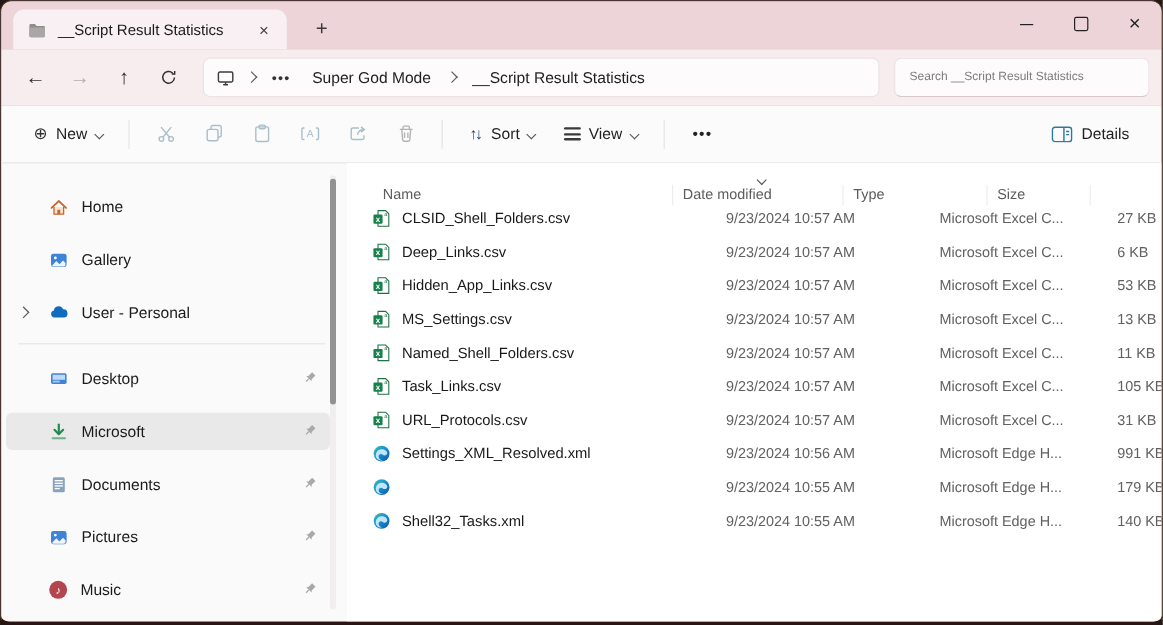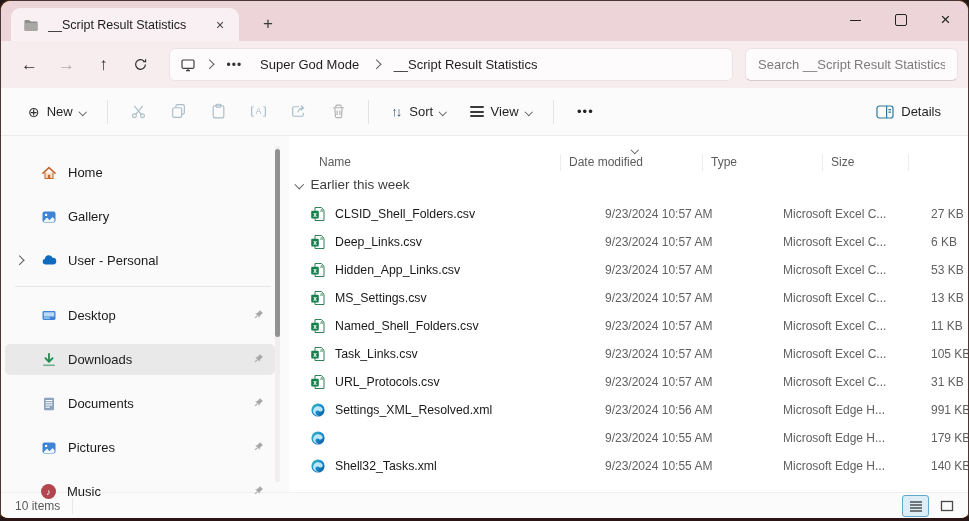--- a/index.html
+++ b/index.html
@@ -20,21 +20,21 @@
   .navbar{height:47px;background:#f7edef;display:flex;align-items:center;padding:0 10px 0 12px;gap:4px;flex:0 0 auto;box-sizing:border-box;}
   .navbtn{width:33px;height:32px;display:flex;align-items:center;justify-content:center;font-size:17px;color:#2f2f2f;border-radius:5px;}
   .navbtn.disabled{color:#b9a9ad;}
   .addressbar{flex:1;height:33px;background:#fdfbfc;border:1px solid #ece2e5;border-radius:6px;margin:0 8px 0 8px;display:flex;align-items:center;padding:0 10px;gap:10px;box-sizing:border-box;}
   .crumb{font-size:13px;color:#1f1f1f;padding:2px 4px;border-radius:4px;white-space:nowrap;}
   .crumb-dots{font-size:12px;color:#333;letter-spacing:1px;}
   .chv{display:inline-block;width:5.5px;height:5.5px;border-right:1.3px solid #5a5a5a;border-bottom:1.3px solid #5a5a5a;}
   .chv.right{transform:rotate(-45deg);}
   .chv.down{transform:rotate(45deg);}
   .chv.small{width:4.5px;height:4.5px;}
-  .searchbox{width:213px;height:33px;background:#fdfbfc;border:1px solid #ece2e5;border-bottom-color:#d8c9cd;border-radius:6px;font-size:13px;color:#1f1f1f;padding:0 12px;box-sizing:border-box;outline:none;font-family:inherit;}
+  .searchbox{width:213px;height:33px;background:#fdfbfc;border:1px solid #ece2e5;border-bottom-color:#d8c9cd;border-radius:6px;font-size:10px;color:#1f1f1f;padding:0 12px;box-sizing:border-box;outline:none;font-family:inherit;}
   .searchbox::placeholder{color:#7b7b7b;}
   
   .toolbar{height:48px;background:#fcfbfb;border-bottom:1px solid #ebebeb;display:flex;align-items:center;padding:0 16px;gap:2px;flex:0 0 auto;box-sizing:border-box;}
   .tbtn{display:flex;align-items:center;gap:7px;padding:7px 11px;border-radius:5px;font-size:13px;color:#1f1f1f;}
   .tbtn .glyph{font-size:14px;color:#333;}
   .sorticon{color:#23456b;font-size:13px;letter-spacing:-2px;margin-right:2px;}
   .viewicon span{display:block;width:14px;height:2px;background:#3a3a3a;margin:2.5px 0;border-radius:1px;}
   .ticon{width:38px;height:34px;display:flex;align-items:center;justify-content:center;color:#a9bec9;border-radius:5px;}
   .ticon svg{width:17px;height:17px;}
   .tdivider{width:1px;height:24px;background:#e4e4e4;margin:0 9px;}
@@ -255,21 +255,21 @@
             </svg></span>
       </div>
       <div class="sitem selected">
         <span class="icon16">
           <svg viewBox="0 0 16 16" fill="none">
               <path d="M8 1.8v7.4" stroke="#1c8c4e" stroke-width="1.8" stroke-linecap="round"></path>
               <path d="M4.4 6.2 8 9.8l3.6-3.6" stroke="#1c8c4e" stroke-width="1.8" fill="none" stroke-linecap="round" stroke-linejoin="round"></path>
               <path d="M2.8 13.2h10.4" stroke="#6fae8f" stroke-width="1.6" stroke-linecap="round"></path>
             </svg>
         </span>
-        <span>Downloads</span>
+        <span>Microsoft</span>
         <span class="pin"><svg width="13" height="13" viewBox="0 0 16 16">
               <g transform="rotate(45 8 8)">
                 <path d="M5.6 2.8h4.8v5.4l1.5 1.6H4.1l1.5-1.6z" fill="#a9a9a9"></path>
                 <line x1="8" y1="9.8" x2="8" y2="14" stroke="#a9a9a9" stroke-width="1.3"></line>
               </g>
             </svg></span>
       </div>
       <div class="sitem">
         <span class="icon16">
           <svg viewBox="0 0 16 16">
@@ -350,24 +350,20 @@
         <div class="cell first">Name</div>
         <div class="cell">
           <span class="sortmark chv down small"></span>
           <span>Date modified</span>
         </div>
         <div class="cell">Type</div>
         <div class="cell last">Size</div>
         <div></div>
       </div>
 
-      <div class="group-row">
-        <span class="chv down"></span>
-        <span>Earlier this week</span>
-      </div>
 
       <div class="grid frow">
         <div class="fname">
             <span class="icon16">
               <svg viewBox="0 0 16 16">
                 <path d="M5 1.5h6.3L14 4.2v10.3H5z" fill="#fff" stroke="#1b7244" stroke-width=".9"></path>
                 <text x="11.5" y="6" font-size="4.6" fill="#1b7244" text-anchor="middle">a</text>
                 <rect x="1.2" y="4.8" width="7.6" height="7.6" rx="1" fill="#17804d"></rect>
                 <text x="5" y="10.9" font-size="6.6" fill="#fff" font-weight="bold" text-anchor="middle">x</text>
               </svg>
@@ -528,32 +524,14 @@
             <span>Shell32_Tasks.xml</span>
           </div>
         <div class="fdate">9/23/2024 10:55 AM</div>
         <div class="ftype">Microsoft Edge H...</div>
         <div class="fsize">140 KB</div>
           <div></div>
       </div>
     </div>
   </div>
 
-  <div class="statusbar">
-    <span class="scount">10 items</span>
-    <div class="viewtoggles">
-      <div class="vtbtn active">
-        <svg width="14" height="12" viewBox="0 0 14 12" stroke="#333" stroke-width="1.3">
-            <line x1="1" y1="2" x2="13" y2="2"></line>
-            <line x1="1" y1="5" x2="13" y2="5"></line>
-            <line x1="1" y1="8" x2="13" y2="8"></line>
-            <line x1="1" y1="11" x2="13" y2="11"></line>
-          </svg>
-      </div>
-      <div class="vtbtn">
-        <svg width="14" height="12" viewBox="0 0 14 12" fill="none" stroke="#4a4a4a" stroke-width="1.3">
-            <rect x="1.5" y="1.5" width="11" height="9"></rect>
-          </svg>
-      </div>
-    </div>
-  </div>
 
 </div>
 
 </body></html>

